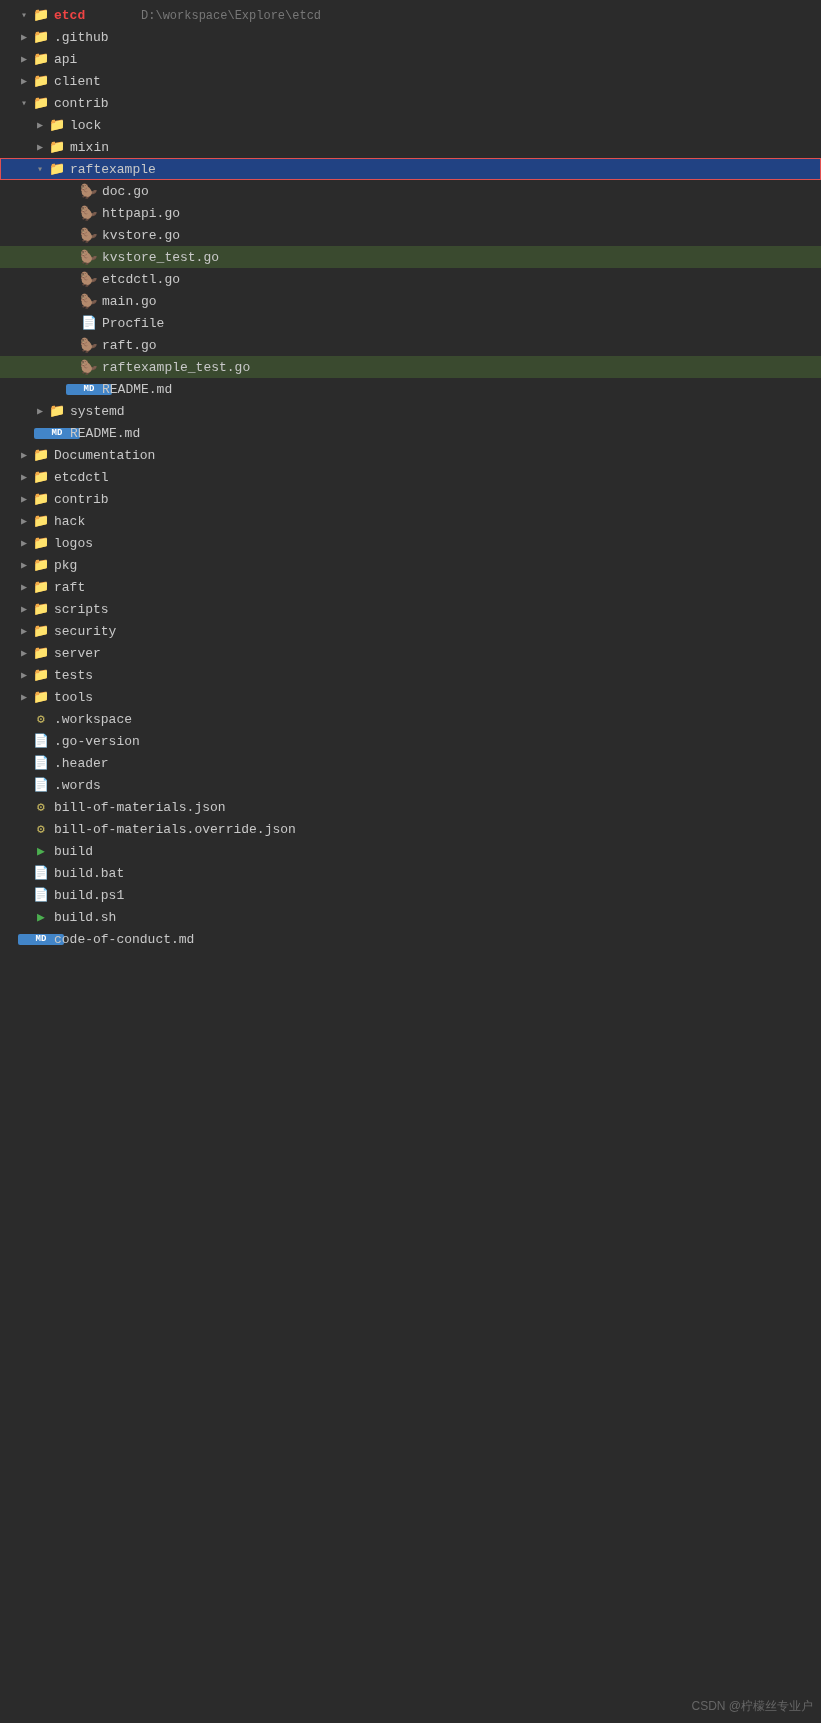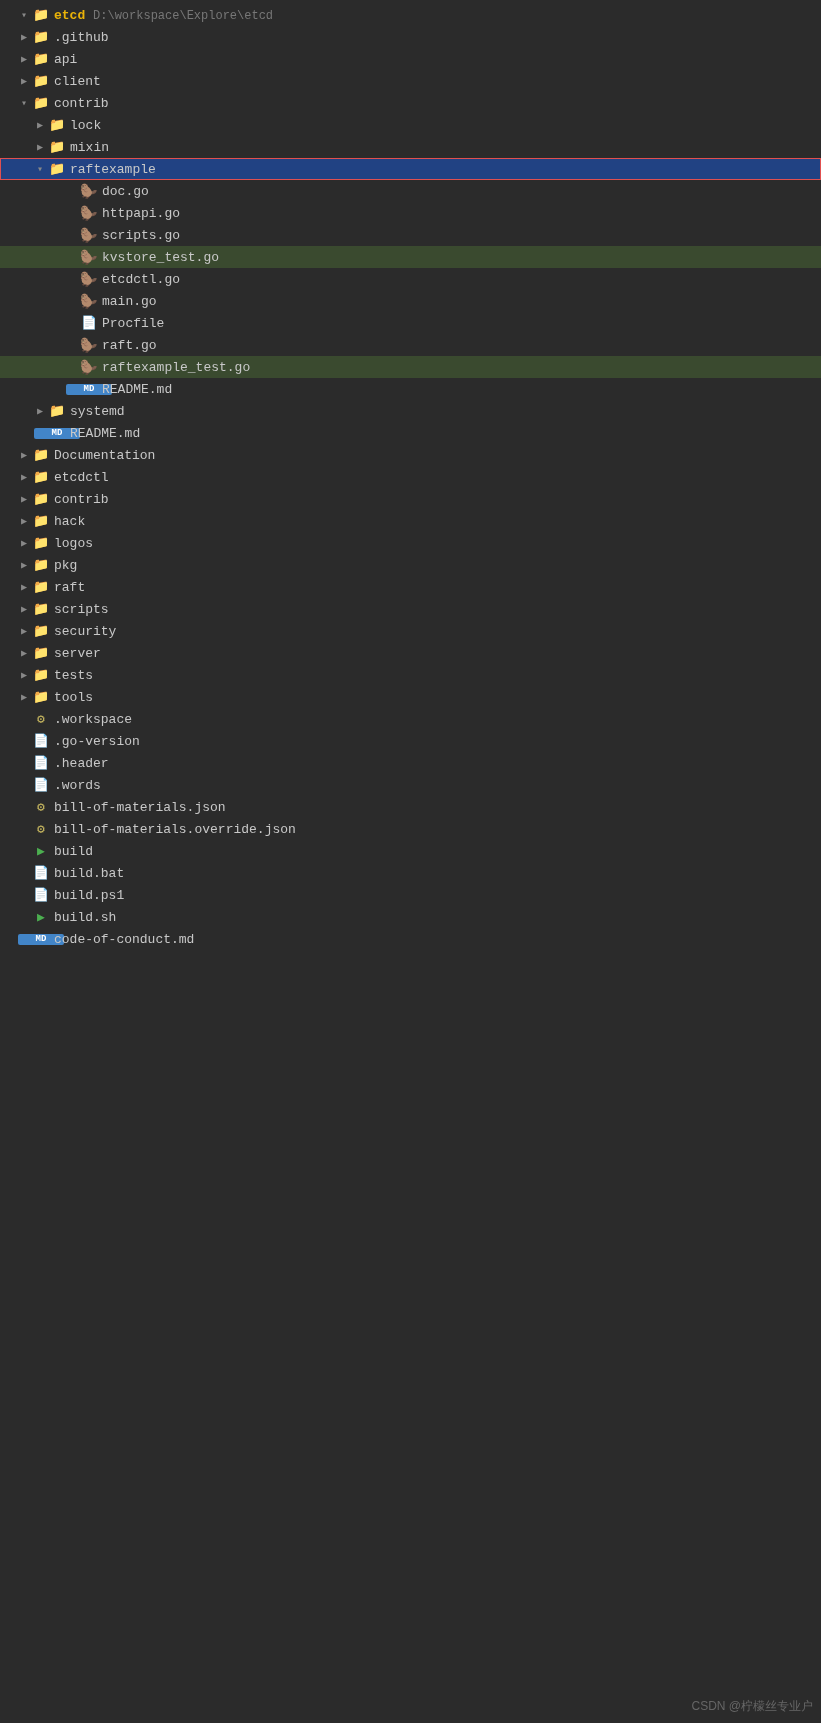--- a/index.html
+++ b/index.html
@@ -84,21 +84,21 @@
     }
   </style>
 </head>
 <body>
 
 <div class="tree-container">
 <div class="tree-item">
   <span class="indent"></span>
   <span class="arrow">▾</span>
   <span class="icon folder-icon">📁</span>
-  <span class="label"><strong style="color:#eab308;">etcd</strong> <span style="color:#777;font-size:12px;">D:\workspace\Explore\etcd</span></span>
+  <span class="label"><strong style="color:#ef4444;">etcd</strong> <span style="color:#777;font-size:12px;margin-left:48px;">D:\workspace\Explore\etcd</span></span>
 </div>
     <div class="tree-item ">
     <span class="indent"></span>
     <span class="arrow">▶</span>
     <span class="icon folder-icon">📁</span>
     <span class="label">.github</span>
   </div>
     <div class="tree-item ">
     <span class="indent"></span>
     <span class="arrow">▶</span>
@@ -156,21 +156,21 @@
     <span class="icon" style="font-size:14px;">🦫</span>
     <span class="label">httpapi.go</span>
   </div>
     <div class="tree-item ">
     <span class="indent"></span>
       <span class="indent"></span>
       <span class="indent"></span>
       <span class="indent"></span>
     <span class="arrow"></span>
     <span class="icon" style="font-size:14px;">🦫</span>
-    <span class="label">scripts.go</span>
+    <span class="label">kvstore.go</span>
   </div>
     <div class="tree-item highlighted">
     <span class="indent"></span>
       <span class="indent"></span>
       <span class="indent"></span>
       <span class="indent"></span>
     <span class="arrow"></span>
     <span class="icon" style="font-size:14px;">🦫</span>
     <span class="label">kvstore_test.go</span>
   </div>

